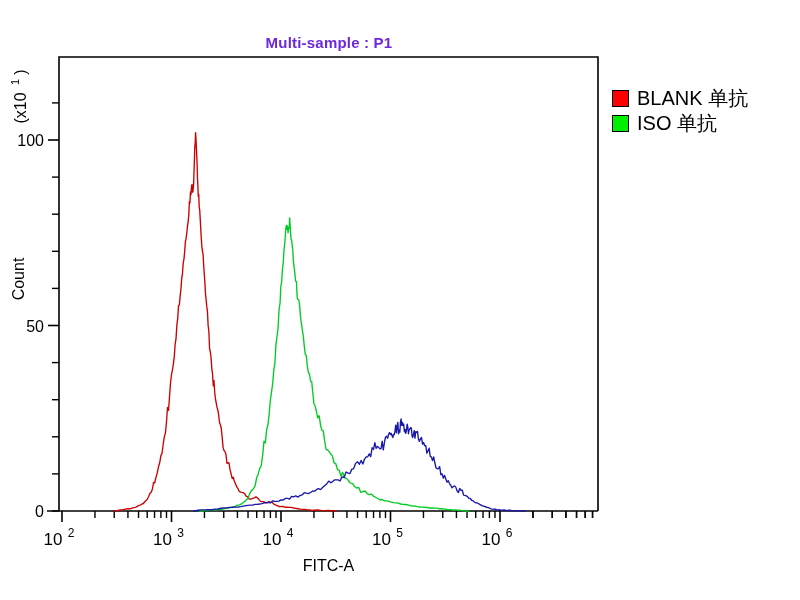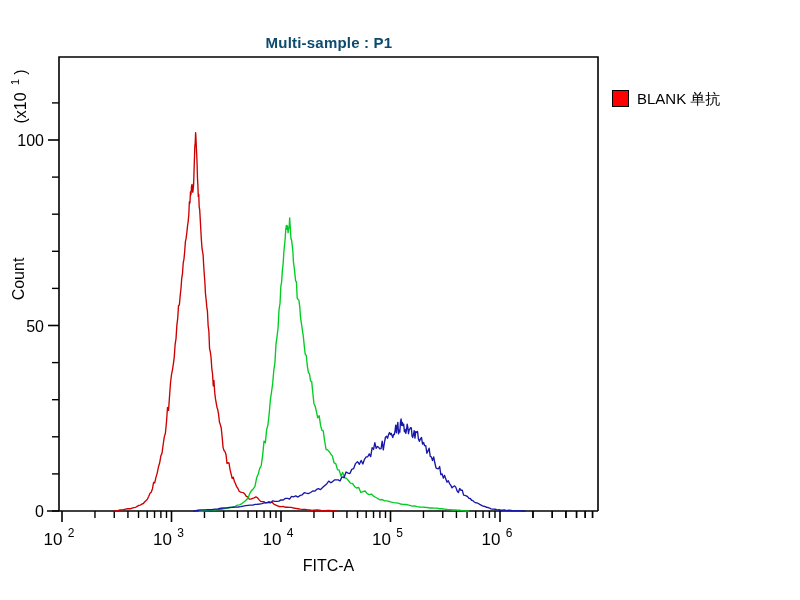--- a/index.html
+++ b/index.html
@@ -22,21 +22,21 @@
     height: 600px;
   }
   .plot-title {
     position: absolute;
     left: 59px;
     top: 34px;
     width: 540px;
     text-align: center;
     font-size: 15px;
     font-weight: bold;
-    color: #0c4a6e;
+    color: #6d28d9;
     letter-spacing: 0.2px;
     white-space: nowrap;
   }
   #chart-svg {
     position: absolute;
     left: 0;
     top: 0;
   }
   .legend {
     position: absolute;
@@ -52,21 +52,21 @@
   }
   .legend-swatch {
     width: 17px;
     height: 17px;
     border: 1px solid #000000;
     box-sizing: border-box;
     flex: 0 0 auto;
   }
   .legend-label {
     margin-left: 8px;
-    font-size: 15px;
+    font-size: 20px;
     color: #000;
     white-space: nowrap;
     line-height: 17px;
   }
   .axis-text {
     font-family: "Liberation Sans", sans-serif;
     fill: #000000;
   }
 </style>
 </head>
@@ -184,15 +184,19 @@
       <path d="M114.24 511.00 L117.13 510.91 L120.03 509.93 L122.92 509.89 L125.36 509.10 L127.80 508.75 L130.25 508.77 L132.03 508.20 L133.81 507.65 L135.59 507.29 L137.20 506.32 L138.80 505.40 L140.40 505.06 L141.86 504.08 L143.31 503.50 L144.77 501.73 L146.10 500.53 L147.43 499.09 L148.77 496.16 L150.00 493.17 L151.23 492.21 L152.46 488.74 L153.60 482.49 L154.74 482.75 L155.88 477.61 L157.15 473.37 L158.42 467.15 L159.68 462.77 L160.86 455.80 L162.03 453.13 L163.21 444.22 L164.30 436.84 L165.40 433.22 L166.49 421.96 L167.51 407.48 L168.54 410.42 L169.56 395.99 L170.52 382.74 L171.48 374.73 L172.44 370.02 L173.35 364.03 L174.25 357.09 L175.16 344.05 L176.02 338.68 L176.87 325.15 L177.73 318.08 L178.54 305.65 L179.36 305.02 L180.17 295.82 L180.94 289.02 L181.72 278.45 L182.49 273.56 L183.23 262.81 L183.97 259.09 L184.70 251.30 L185.41 241.62 L186.11 238.45 L186.82 232.75 L187.49 226.10 L188.17 221.49 L188.84 214.20 L189.38 201.80 L189.92 203.11 L190.46 191.94 L190.99 194.68 L191.51 186.50 L192.03 184.52 L192.44 190.85 L192.85 192.22 L193.25 188.23 L193.65 183.85 L194.05 170.38 L194.44 158.55 L194.83 146.12 L195.22 143.12 L195.60 132.58 L195.98 138.63 L196.36 147.71 L196.73 154.84 L197.10 164.48 L197.47 178.26 L197.84 184.52 L198.29 196.47 L198.74 194.48 L199.19 206.78 L199.71 209.84 L200.23 219.09 L200.76 229.04 L201.34 239.11 L201.93 247.32 L202.52 251.30 L203.09 254.55 L203.66 264.96 L204.22 273.56 L204.85 281.71 L205.47 293.46 L206.10 299.53 L206.77 306.64 L207.45 311.56 L208.12 325.50 L208.84 331.07 L209.56 348.54 L210.27 351.47 L211.03 357.23 L211.78 368.33 L212.53 373.73 L213.25 385.75 L213.97 380.53 L214.69 392.28 L215.44 398.68 L216.19 402.80 L216.94 407.12 L217.77 409.76 L218.60 414.47 L219.43 421.96 L220.33 424.65 L221.23 428.03 L222.13 436.80 L223.09 447.61 L224.04 450.53 L225.00 451.64 L225.99 454.54 L226.99 463.44 L227.99 462.77 L229.02 463.02 L230.05 469.70 L231.08 473.90 L232.17 478.42 L233.26 477.24 L234.36 481.32 L235.58 483.97 L236.80 486.93 L238.02 488.74 L239.33 491.47 L240.64 492.12 L241.96 492.45 L243.34 492.64 L244.72 493.86 L246.10 496.16 L247.67 496.92 L249.24 499.04 L250.81 499.13 L252.51 498.46 L254.21 497.82 L255.91 496.90 L257.44 497.75 L258.98 499.65 L260.51 501.35 L262.14 501.61 L263.76 501.60 L265.38 502.84 L267.05 502.75 L268.72 501.70 L270.39 502.10 L272.26 502.41 L274.12 504.30 L275.99 505.06 L277.66 505.81 L279.33 506.54 L281.00 506.55 L283.22 506.43 L285.43 507.27 L287.65 507.29 L289.59 507.34 L291.53 507.41 L293.48 508.03 L295.75 508.37 L298.01 508.74 L300.28 509.14 L302.73 509.33 L305.17 509.39 L307.61 509.89 L309.73 509.89 L311.85 510.51 L313.96 510.26 L317.50 509.95 L321.04 510.38 L324.57 510.63 L328.49 510.37 L332.40 510.74 L336.31 511.00" fill="none" stroke="#CC0000" stroke-width="1.35" stroke-linejoin="round" stroke-linecap="round" clip-path="url(#plotclip)"></path>
       <path d="M199.45 511.00 L202.63 511.00 L205.81 510.62 L209.00 510.26 L212.24 510.02 L215.49 509.94 L218.73 509.52 L221.43 509.37 L224.12 508.66 L226.81 508.40 L229.54 507.76 L232.26 507.15 L234.99 506.55 L237.31 505.19 L239.63 504.94 L241.96 503.58 L243.98 501.97 L246.01 500.27 L248.04 498.01 L249.83 493.42 L251.63 490.46 L253.43 488.74 L255.04 486.04 L256.65 477.78 L258.27 473.90 L259.73 468.41 L261.20 465.71 L262.66 455.35 L264.00 441.18 L265.34 442.88 L266.68 429.38 L267.92 424.99 L269.15 414.06 L270.39 399.70 L271.53 392.00 L272.68 383.43 L273.83 370.02 L274.90 363.21 L275.97 344.41 L277.03 336.63 L278.04 328.24 L279.04 309.57 L280.04 303.24 L280.83 286.45 L281.62 282.07 L282.41 269.85 L283.16 263.55 L283.91 251.20 L284.66 243.88 L285.24 237.76 L285.81 229.03 L286.39 225.33 L286.95 229.26 L287.50 225.81 L288.06 232.75 L288.60 228.26 L289.13 228.25 L289.67 217.91 L290.32 228.23 L290.96 238.62 L291.61 240.17 L292.23 245.39 L292.86 251.27 L293.48 262.43 L294.19 267.48 L294.91 273.81 L295.62 280.98 L296.42 281.77 L297.21 298.06 L298.01 299.53 L298.87 300.03 L299.74 306.65 L300.60 318.08 L301.52 324.17 L302.43 330.52 L303.35 336.63 L304.31 346.41 L305.27 354.47 L306.23 355.18 L307.32 365.97 L308.40 372.72 L309.48 373.73 L310.57 381.06 L311.67 381.35 L312.76 392.28 L313.93 403.68 L315.11 406.05 L316.28 410.83 L317.73 417.85 L319.17 415.70 L320.61 425.67 L321.93 430.27 L323.25 430.84 L324.57 440.51 L326.09 449.50 L327.60 449.89 L329.11 451.64 L330.75 453.97 L332.39 455.88 L334.03 462.77 L335.75 463.51 L337.47 469.59 L339.20 470.19 L340.96 476.13 L342.72 472.40 L344.49 477.61 L346.45 478.37 L348.41 480.49 L350.36 483.18 L352.44 483.33 L354.51 486.48 L356.58 488.00 L358.69 487.49 L360.81 492.40 L362.93 491.71 L365.04 491.00 L367.16 493.59 L369.28 494.68 L371.36 494.11 L373.45 496.10 L375.53 497.27 L377.76 498.47 L379.98 499.90 L382.21 499.50 L384.49 500.80 L386.77 500.83 L389.05 501.35 L391.33 502.12 L393.61 502.63 L395.89 502.84 L398.25 503.12 L400.61 504.01 L402.98 504.32 L405.25 504.54 L407.51 504.78 L409.78 505.44 L412.23 506.18 L414.67 505.89 L417.11 506.55 L419.62 506.97 L422.13 507.05 L424.64 507.29 L427.14 507.46 L429.63 508.03 L432.13 508.03 L434.58 508.18 L437.02 508.16 L439.46 508.77 L442.07 508.71 L444.67 509.10 L447.28 509.52 L449.93 509.66 L452.57 509.98 L455.22 509.89 L457.49 510.19 L459.76 510.13 L462.03 510.63 L464.32 510.93 L466.61 511.00 L468.90 511.00" fill="none" stroke="#00CC22" stroke-width="1.35" stroke-linejoin="round" stroke-linecap="round" clip-path="url(#plotclip)"></path>
       <path d="M193.85 511.00 L197.39 510.29 L200.93 509.93 L204.46 509.89 L208.00 509.68 L211.54 509.75 L215.07 509.14 L217.96 508.97 L220.85 508.27 L223.74 508.03 L226.63 507.95 L229.53 507.36 L232.42 507.29 L235.23 507.11 L238.05 506.99 L240.86 506.55 L243.26 506.06 L245.65 505.65 L248.04 505.44 L250.39 505.20 L252.74 505.10 L255.10 504.32 L257.38 504.28 L259.67 503.96 L261.96 503.58 L264.16 502.83 L266.37 502.61 L268.57 502.47 L270.69 502.82 L272.80 500.86 L274.92 501.35 L276.95 501.34 L278.97 501.17 L281.00 499.87 L283.22 500.00 L285.43 498.36 L287.65 498.39 L289.59 499.18 L291.53 496.40 L293.48 496.90 L295.75 495.82 L298.01 497.03 L300.28 495.42 L302.27 494.80 L304.25 492.67 L306.23 493.19 L308.41 493.66 L310.58 492.51 L312.76 490.97 L314.67 491.15 L316.58 489.45 L318.50 488.74 L320.52 489.64 L322.55 487.59 L324.57 485.77 L326.65 483.92 L328.73 481.10 L330.81 482.80 L332.64 481.59 L334.48 479.90 L336.31 479.84 L338.18 479.89 L340.05 481.00 L341.92 476.87 L343.98 477.65 L346.04 471.98 L348.10 473.16 L349.92 473.47 L351.75 469.40 L353.57 468.71 L355.52 463.61 L357.46 461.62 L359.40 464.25 L361.13 460.41 L362.86 463.98 L364.60 459.06 L366.16 456.87 L367.72 456.73 L369.28 453.87 L370.70 456.67 L372.12 447.76 L373.54 449.41 L374.84 442.68 L376.15 448.29 L377.45 446.45 L378.65 447.31 L379.86 448.90 L381.06 448.67 L382.18 441.21 L383.30 449.85 L384.42 442.74 L385.47 437.25 L386.51 436.27 L387.56 438.28 L388.54 434.60 L389.52 432.57 L390.50 434.57 L391.27 433.36 L392.05 435.74 L392.82 437.54 L393.56 434.42 L394.30 434.61 L395.03 430.86 L395.74 425.13 L396.44 432.75 L397.15 426.41 L397.82 422.33 L398.50 433.80 L399.17 430.12 L399.82 432.09 L400.46 422.09 L401.11 418.99 L401.73 425.39 L402.36 422.36 L402.98 425.67 L403.69 424.13 L404.41 431.81 L405.12 429.38 L405.81 433.27 L406.49 430.02 L407.18 424.19 L407.83 427.42 L408.49 433.70 L409.14 430.12 L409.88 428.86 L410.61 427.71 L411.34 427.90 L412.04 435.90 L412.74 437.45 L413.44 434.57 L414.21 430.69 L414.97 438.15 L415.73 431.61 L416.64 432.31 L417.55 431.57 L418.45 439.03 L419.48 441.36 L420.50 438.65 L421.52 437.54 L422.56 444.13 L423.60 442.50 L424.64 445.70 L425.76 445.66 L426.88 453.24 L428.00 450.90 L429.11 448.19 L430.22 456.39 L431.33 456.83 L432.50 460.57 L433.66 456.95 L434.83 462.77 L436.03 467.99 L437.23 468.58 L438.43 468.71 L439.66 466.54 L440.88 474.73 L442.11 473.90 L443.34 478.13 L444.58 475.34 L445.81 479.09 L447.05 482.18 L448.29 480.70 L449.53 483.55 L450.80 485.34 L452.08 487.88 L453.36 486.51 L454.62 485.93 L455.87 487.38 L457.13 490.97 L458.41 492.52 L459.68 488.52 L460.96 490.22 L462.27 490.16 L463.58 495.11 L464.90 495.42 L466.23 495.85 L467.57 496.66 L468.90 498.39 L470.25 498.50 L471.59 500.26 L472.93 500.61 L474.28 502.01 L475.62 502.77 L476.96 502.84 L478.34 503.49 L479.72 504.34 L481.10 505.06 L482.50 505.93 L483.89 506.28 L485.29 506.55 L486.70 507.37 L488.10 507.52 L489.51 508.03 L490.91 508.82 L492.31 509.20 L493.70 509.14 L495.12 509.26 L496.54 509.71 L497.96 509.89 L499.41 509.71 L500.87 510.27 L502.32 510.26 L504.44 509.91 L506.55 510.55 L508.67 510.26 L511.11 510.54 L513.56 510.91 L516.00 510.63 L519.08 510.58 L522.16 511.00 L525.23 511.00" fill="none" stroke="#1818A8" stroke-width="1.35" stroke-linejoin="round" stroke-linecap="round" clip-path="url(#plotclip)"></path>
     </svg>
 
   <div class="legend">
     <div class="legend-row">
       <span class="legend-swatch" style="background: rgb(255, 0, 0);"></span>
       <span class="legend-label">BLANK 单抗</span>
     </div>
+    <div class="legend-row">
+      <span class="legend-swatch" style="background: rgb(0, 238, 0);"></span>
+      <span class="legend-label">ISO 单抗</span>
+    </div>
   </div>
 
 </div>
 
 </body></html>

